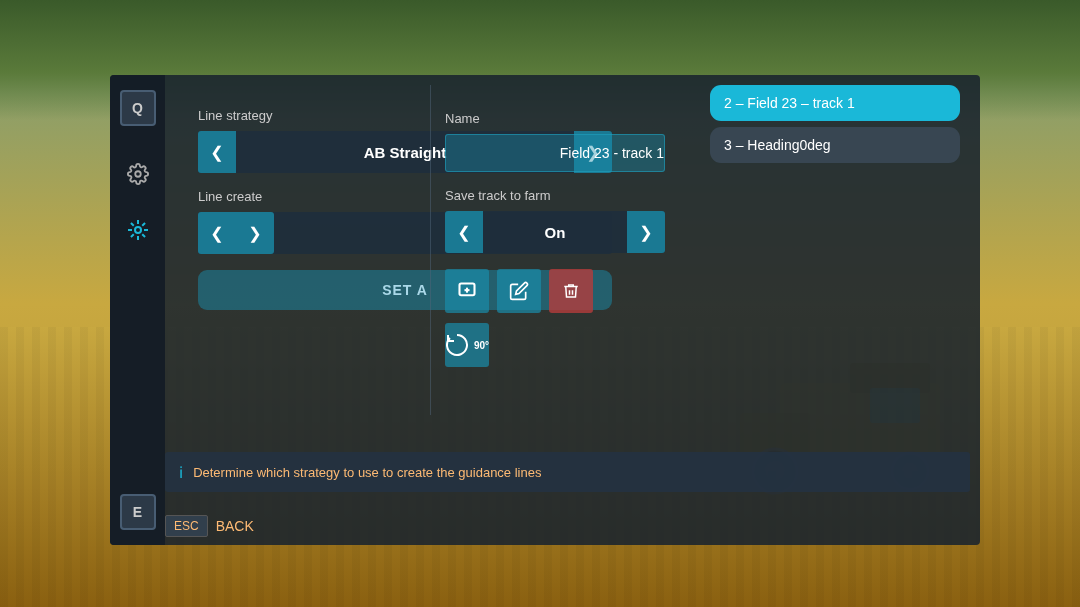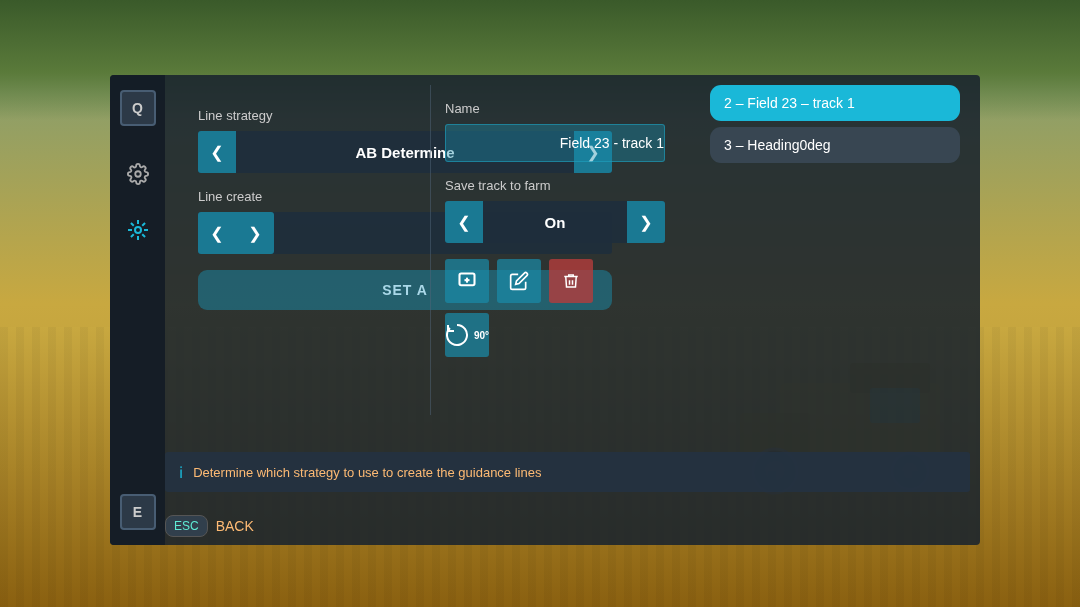--- a/index.html
+++ b/index.html
@@ -171,21 +171,21 @@
       font-weight: bold;
       letter-spacing: 1px;
       cursor: pointer;
       margin-bottom: 14px;
     }
 
     
     .middle-section {
       position: absolute;
       left: 430px;
-      top: 81px;
+      top: 91px;
       width: 250px;
       height: 350px;
       padding: 20px 15px;
     }
 
     .name-field {
       background: rgba(25, 140, 170, 0.4);
       border: 1px solid rgba(30, 160, 190, 0.6);
       border-radius: 3px;
       height: 38px;
@@ -267,23 +267,23 @@
       left: 165px;
       bottom: 70px;
       display: flex;
       align-items: center;
       gap: 8px;
     }
 
     .key-badge {
       background: rgba(50, 65, 80, 0.9);
       border: 1px solid #555;
-      border-radius: 8px;
+      border-radius: 2px;
       padding: 3px 8px;
-      color: #5eead4;
+      color: #fdba74;
       font-size: 12px;
     }
 
     .back-label {
       color: #fdba74;
       font-size: 14px;
     }
 
     
     .vertical-divider {
@@ -345,21 +345,21 @@
   </div>
 </div>
 
 <div class="content">
   
   <div class="section-label">Line strategy</div>
   <div class="selector-row">
     <button class="selector-arrow">
       <span>❮</span>
     </button>
-    <div class="selector-value">AB Determine</div>
+    <div class="selector-value">AB Straight</div>
     <button class="selector-arrow right">
       <span>❯</span>
     </button>
   </div>
 
   
   <div class="section-label">Line create</div>
   <div class="selector-row">
     <button class="selector-arrow">
       <span>❮</span>

